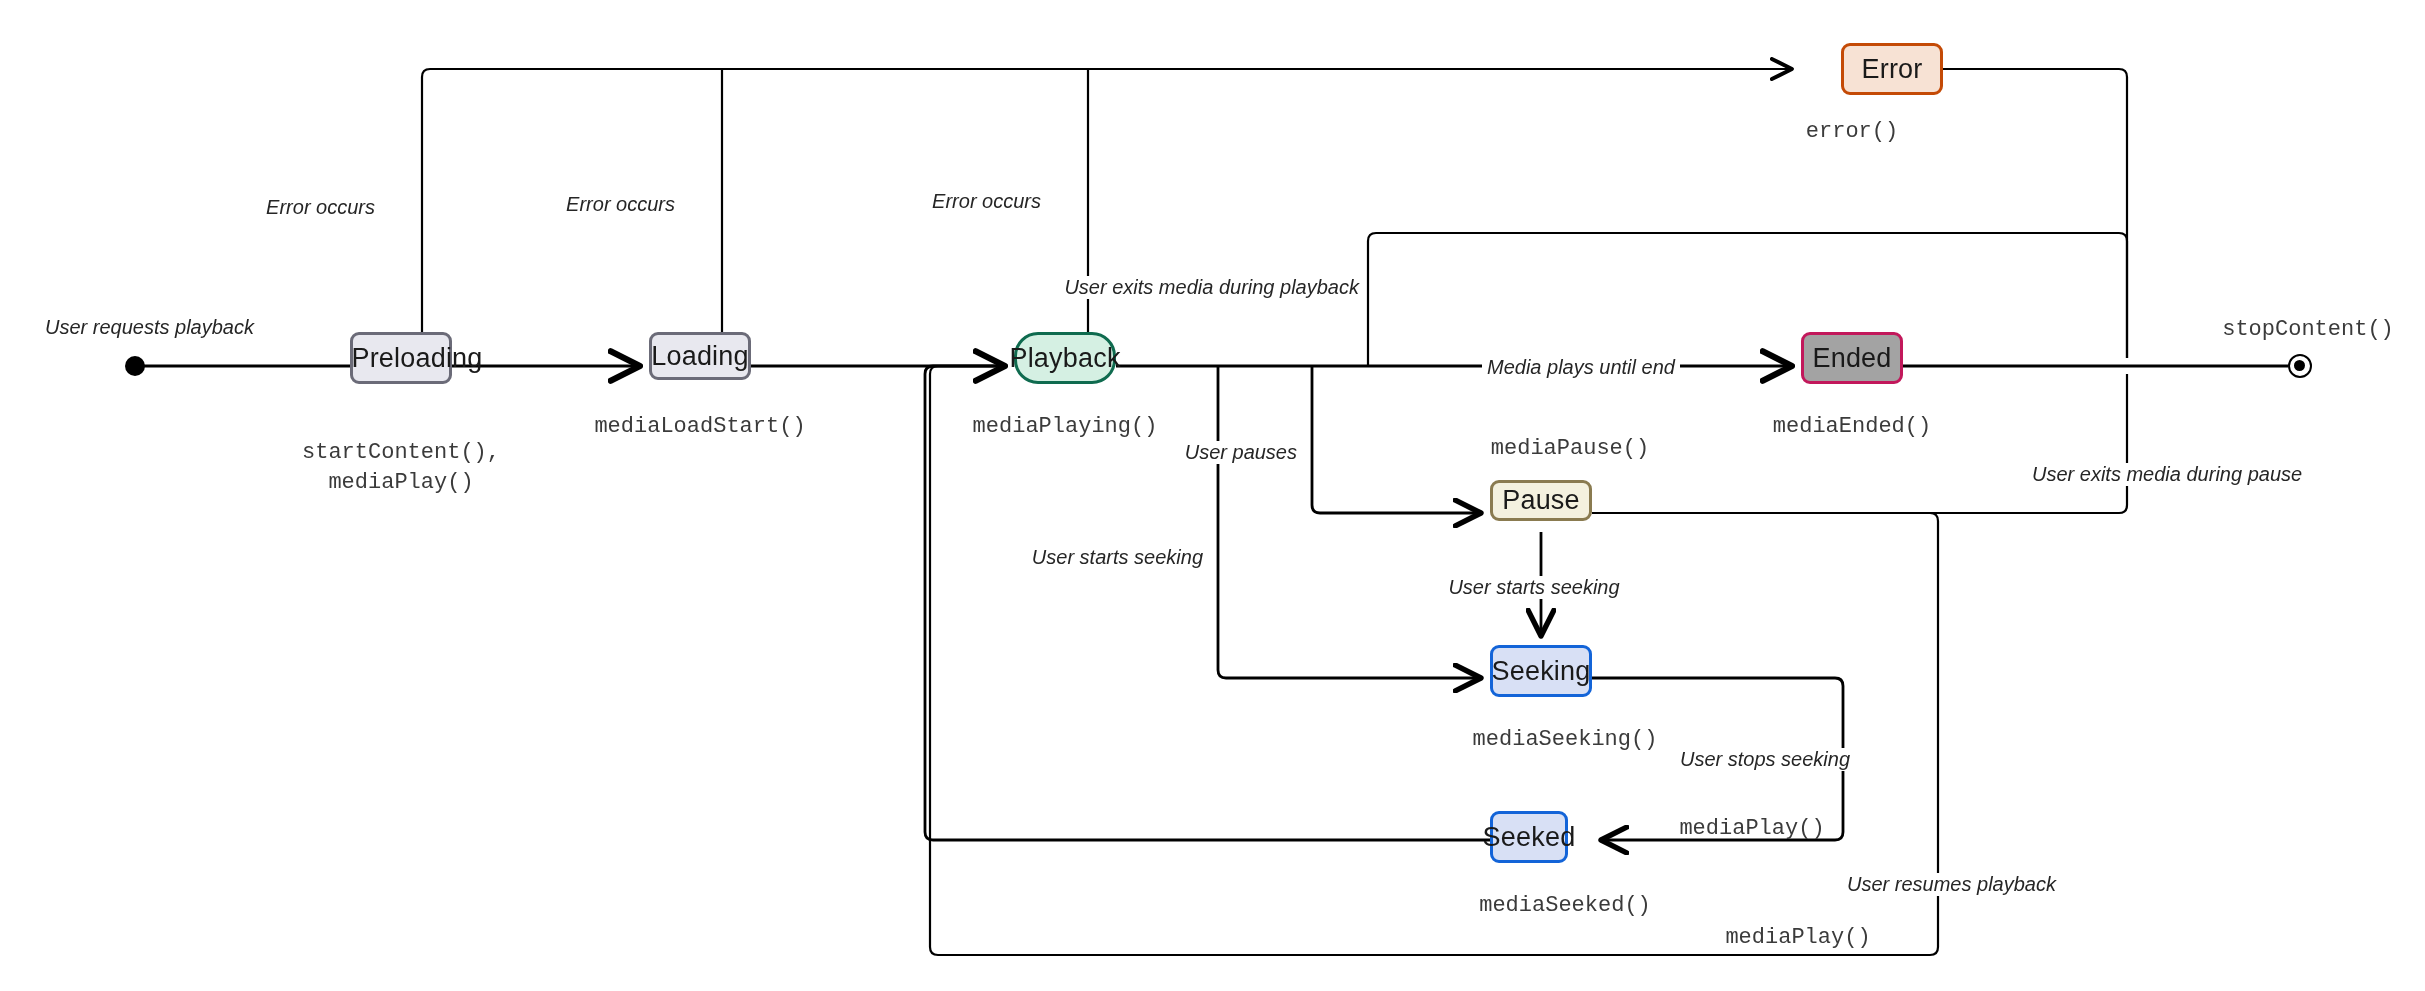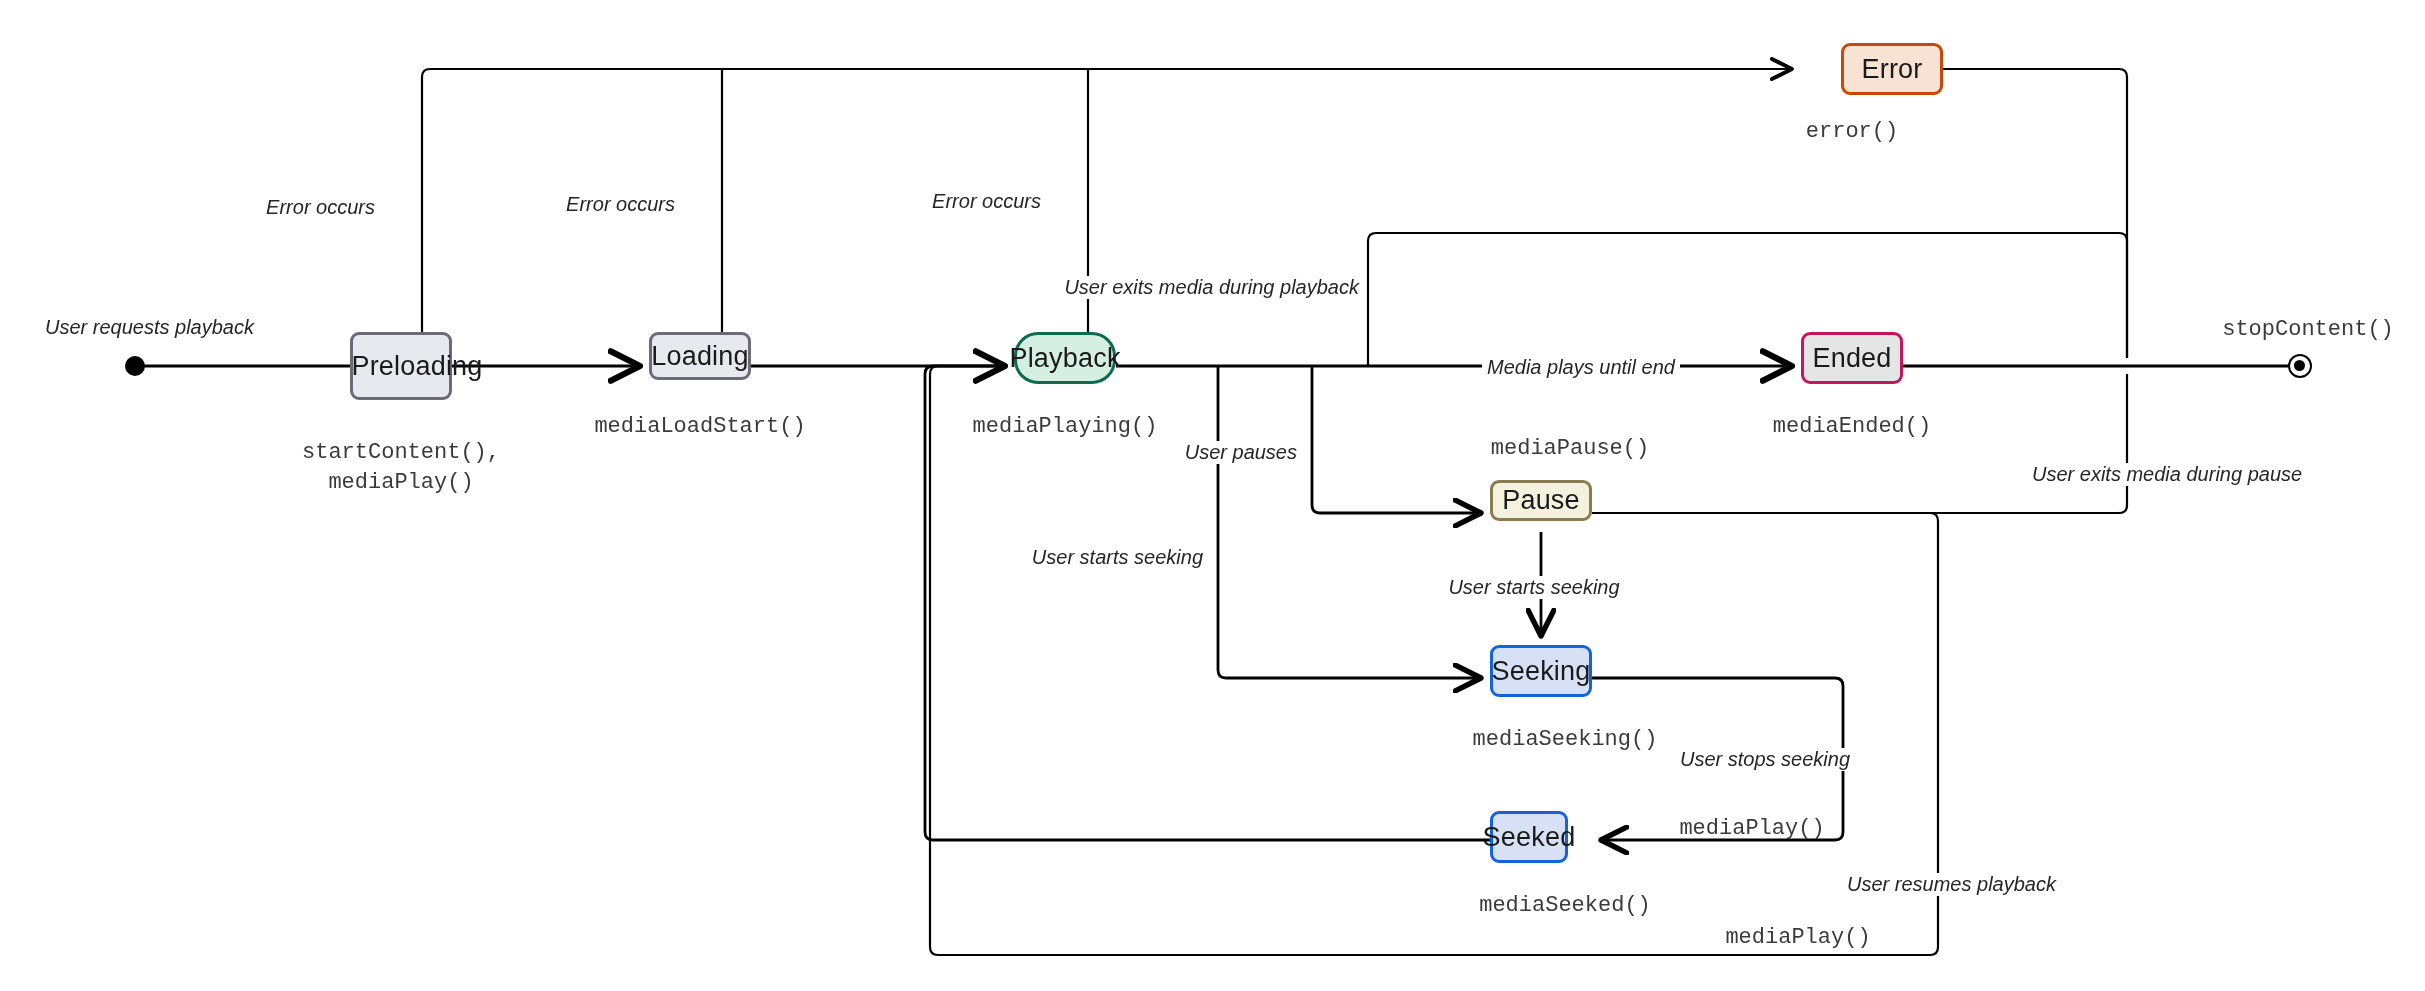--- a/index.html
+++ b/index.html
@@ -134,33 +134,33 @@
       <path d="M 1490 840 L 933 840 Q 925 840 925 832 L 925 374 Q 925 366 933 366 L 1005 366" stroke-width="2.8"></path>
 
       <path d="M 938 955 Q 930 955 930 947 L 930 374 Q 930 366 938 366 L 1005 366" stroke-width="2.2"></path>
 
     </g>
   </svg>
 
   <div class="terminal-start" style="left:125px; top:356px;"></div>
   <div class="terminal-end" style="left:2288px; top:354px;"></div>
 
-  <div class="state-node" style="left:350px; top:332px; width:102px; height:68px; background:#e8e8ef; border-color:#6b6b78;padding-left:32px;">
+  <div class="state-node" style="left:350px; top:332px; width:102px; height:52px; background:#e8e8ef; border-color:#6b6b78;padding-left:32px;">
     <span>Preloading</span>
   </div>
   <div class="state-node" style="left:649px; top:332px; width:102px; height:48px; background:#e8e8ef; border-color:#6b6b78;">
     <span>Loading</span>
   </div>
   <div class="state-node" style="left:1014px; top:332px; width:102px; height:52px; background:#d5f0e3; border-color:#0f6b4f;border-radius:24px;">
     <span>Playback</span>
   </div>
   <div class="state-node" style="left:1801px; top:43px; width:102px; height:52px; background:#f7e2d4; border-color:#c44a06;margin-left:40px;">
     <span>Error</span>
   </div>
-  <div class="state-node" style="left:1801px; top:332px; width:102px; height:52px; background:#e5e5e5; border-color:#c2185b;">
+  <div class="state-node" style="left:1801px; top:332px; width:102px; height:52px; background:#a3a3a3; border-color:#c2185b;">
     <span>Ended</span>
   </div>
   <div class="state-node" style="left:1490px; top:480px; width:102px; height:41px; background:#f4f1df; border-color:#8a7b50;">
     <span>Pause</span>
   </div>
   <div class="state-node" style="left:1490px; top:645px; width:102px; height:52px; background:#d8e0f5; border-color:#1364d8;">
     <span>Seeking</span>
   </div>
   <div class="state-node" style="left:1490px; top:811px; width:78px; height:52px; background:#d8e0f5; border-color:#1364d8;">
     <span>Seeked</span>

